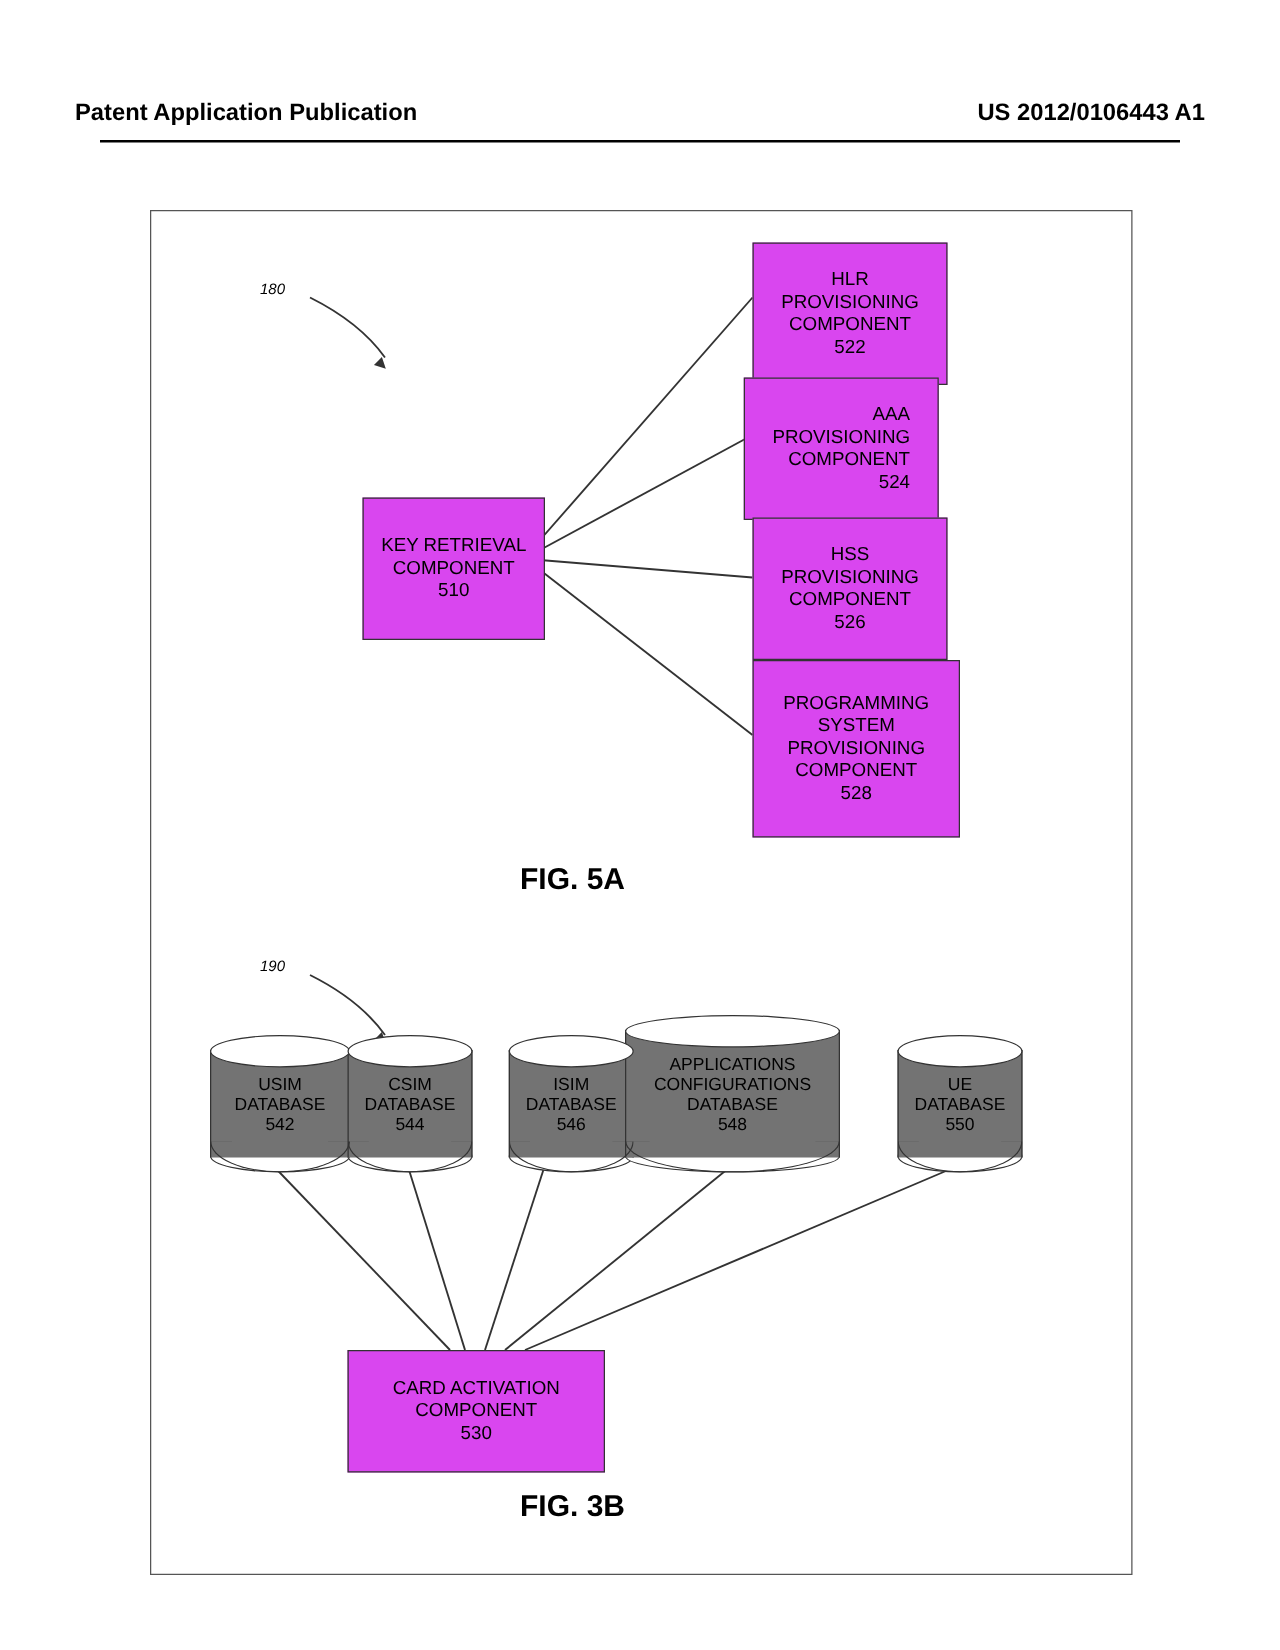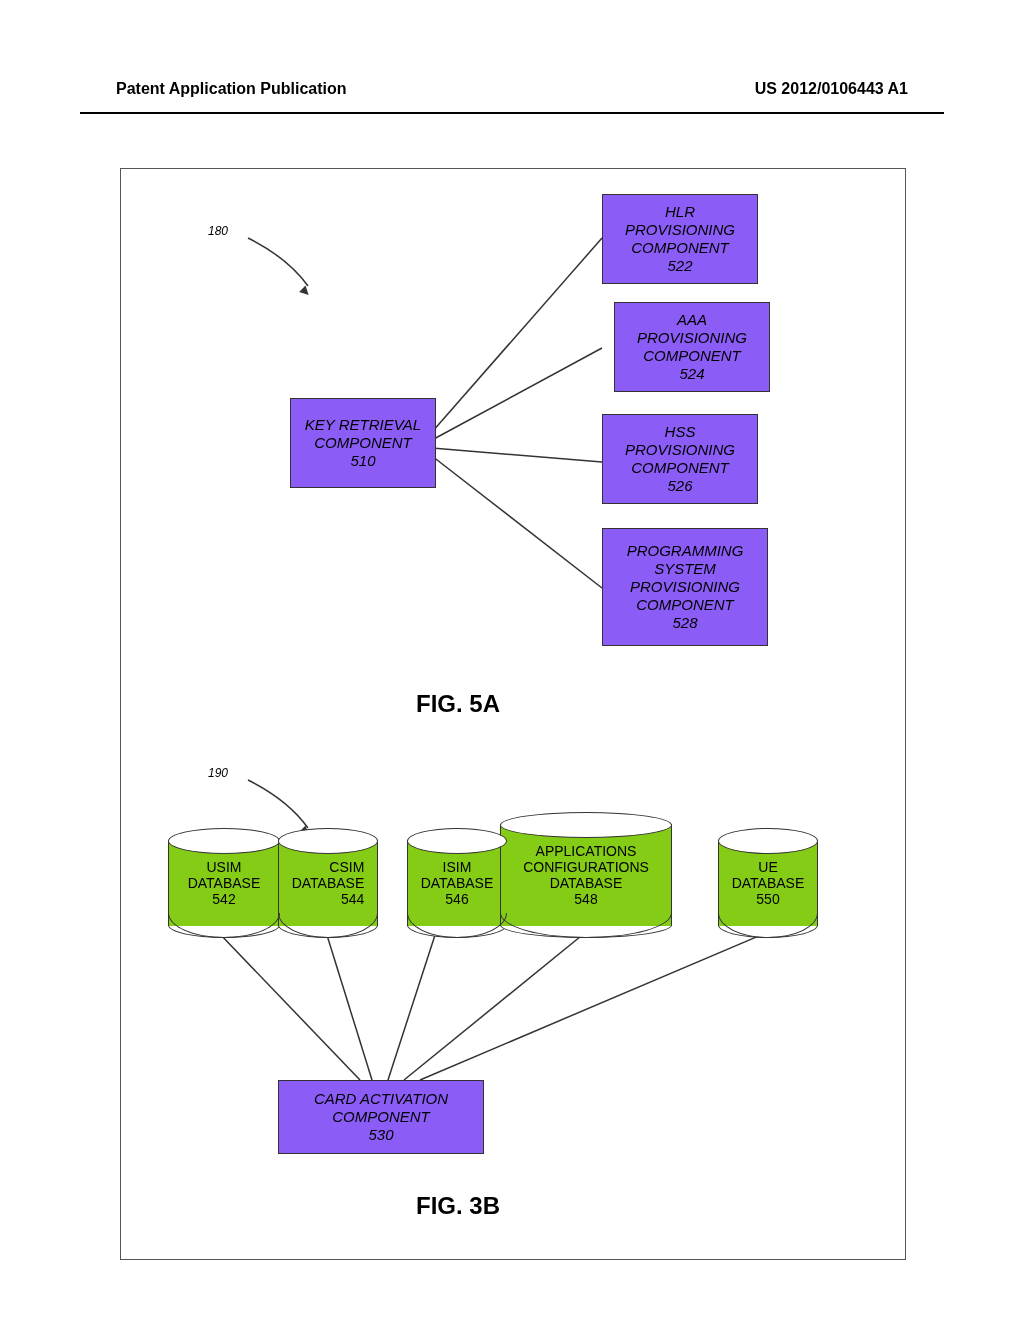--- a/index.html
+++ b/index.html
@@ -16,22 +16,22 @@
     width: 1024px;
     height: 1320px;
   }
   .hdr {
     position: absolute;
     top: 80px;
     left: 0;
     right: 0;
     display: flex;
     justify-content: space-between;
-    padding: 0 116px;
-    font-size: 16px;
+    padding: 0 60px;
+    font-size: 19px;
     font-weight: bold;
   }
   .hdr span { white-space: nowrap; }
   .hr {
     position: absolute;
     top: 112px;
     left: 80px;
     right: 80px;
     height: 2px;
     background: #000;
@@ -43,27 +43,26 @@
     width: 784px;
     height: 1090px;
     border: 1px solid #555;
   }
   .box {
     position: absolute;
     border: 1.5px solid #333;
     text-align: center;
     font-size: 15px;
     line-height: 1.2;
-    padding: 4px 2px;
-    background: #8b5cf6;
+    padding: 16px 2px;
+    background: #d946ef;
     white-space: pre-line;
     display: flex;
     align-items: center;
     justify-content: center;
-    font-style: italic;
   }
   .figlabel {
     position: absolute;
     font-size: 24px;
     font-weight: bold;
   }
   .reflabel {
     position: absolute;
     font-size: 12px;
     font-style: italic;
@@ -81,21 +80,21 @@
     text-align: center;
     font-size: 14px;
     line-height: 1.15;
   }
   .db .body {
     position: absolute;
     left: 0; right: 0;
     top: 12px; bottom: 12px;
     border-left: 1.5px solid #333;
     border-right: 1.5px solid #333;
-    background: #84cc16;
+    background: #737373;
     display: flex;
     align-items: center;
     justify-content: center;
     white-space: pre-line;
     padding: 0 2px;
   }
   .db .cap-top, .db .cap-bottom {
     position: absolute;
     left: 0; right: 0;
     height: 24px;
@@ -161,21 +160,21 @@
 
   <div class="box" style="left:290px; top:398px; width:140px; height:80px;">KEY RETRIEVAL
 COMPONENT
 510</div>
 
   <div class="box" style="left:602px; top:194px; width:150px; height:80px;">HLR
 PROVISIONING
 COMPONENT
 522</div>
 
-  <div class="box" style="left:614px; top:302px; width:150px; height:80px;">AAA
+  <div class="box" style="left:595px; top:302px; width:150px; height:80px;text-align:right;">AAA
 PROVISIONING
 COMPONENT
 524</div>
 
   <div class="box" style="left:602px; top:414px; width:150px; height:80px;">HSS
 PROVISIONING
 COMPONENT
 526</div>
 
   <div class="box" style="left:602px; top:528px; width:160px; height:108px;">PROGRAMMING
@@ -191,21 +190,21 @@
 
   <div class="db" style="left:168px; top:828px; width:112px; height:110px;">
     <div class="cap-bottom"></div>
     <div class="body">USIM
 DATABASE
 542</div>
     <div class="cap-top"></div>
     <div class="cap-front"></div>
   </div>
 
-  <div class="db" style="left:278px; top:828px; width:100px; height:110px;text-align:right;">
+  <div class="db" style="left:278px; top:828px; width:100px; height:110px;">
     <div class="cap-bottom"></div>
     <div class="body">CSIM
 DATABASE
 544</div>
     <div class="cap-top"></div>
     <div class="cap-front"></div>
   </div>
 
   <div class="db" style="left:407px; top:828px; width:100px; height:110px;">
     <div class="cap-bottom"></div>

